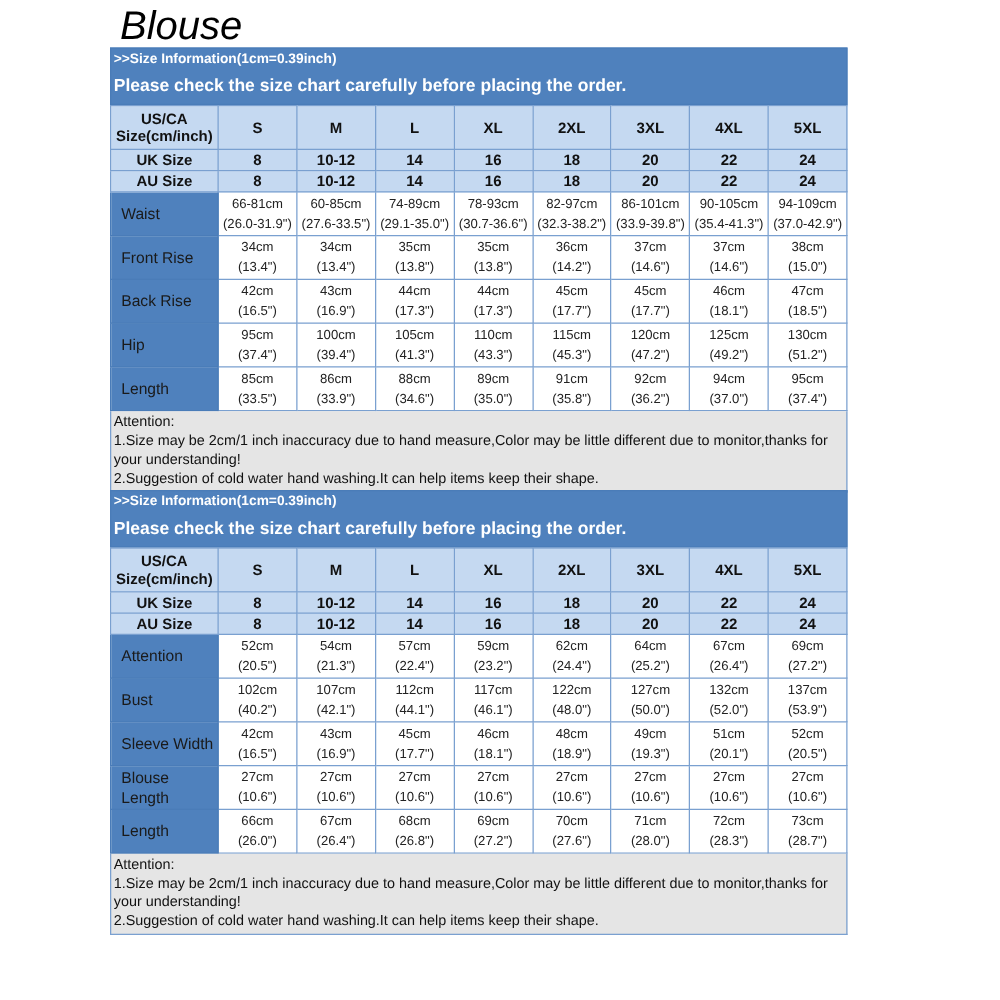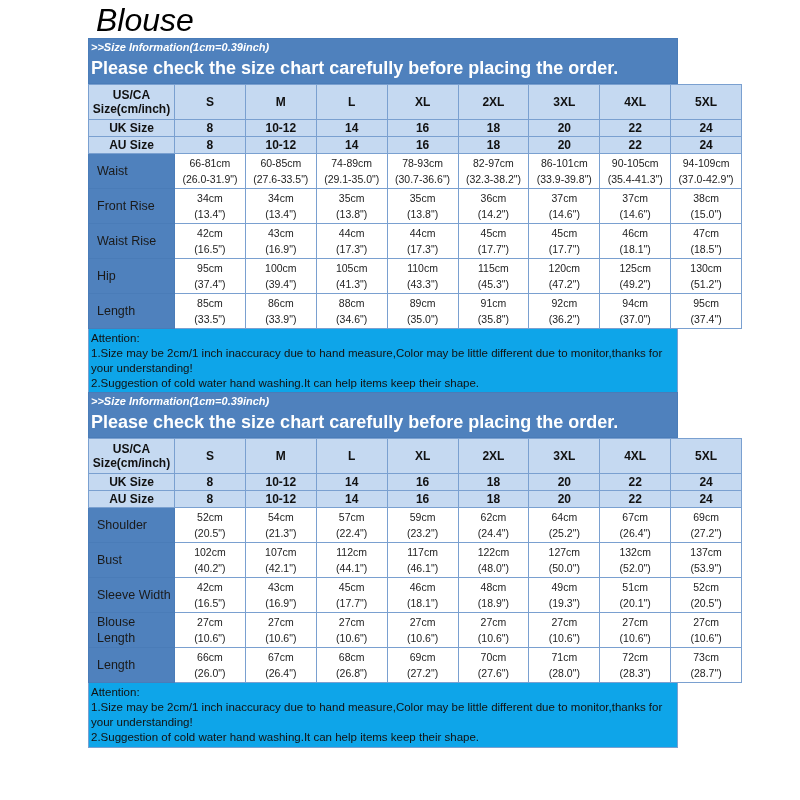--- a/index.html
+++ b/index.html
@@ -1,28 +1,28 @@
 <!DOCTYPE html>
 <html><head>
 <meta charset="utf-8">
 <style>
   html, body { margin: 0; padding: 0; background: #ffffff; }
   body { width: 800px; height: 800px; position: relative; overflow: hidden; font-family: "Liberation Sans", sans-serif; color: #111; }
   .section { position: absolute; left: 88px; width: 590px; }
   .sec-title { font-family: "Liberation Sans", sans-serif; font-style: italic; font-size: 32px; line-height: 36px; color: #000; padding-left: 8px; height: 36px; }
   .banner { background: #4f81bd; color: #fff; border: 1px solid #4a7cb8; }
-  .banner .info { font-size: 11px; font-weight: bold; height: 16px; line-height: 16px; padding-left: 2px; font-style: italic; }
-  .banner .check { font-size: 18px; font-weight: bold; height: 28px; line-height: 26px; padding-left: 2px; }
-  table { border-collapse: collapse; width: 654px; table-layout: fixed; }
+  .banner .info { font-size: 11px; font-weight: bold; height: 16px; line-height: 16px; padding-left: 2px; }
+  .banner .check { font-size: 14px; font-weight: bold; height: 28px; line-height: 26px; padding-left: 2px; }
+  table { border-collapse: collapse; width: 590px; table-layout: fixed; }
   td { border: 1px solid #7aa0d0; text-align: center; padding: 0; font-size: 10.5px; line-height: 16px; }
   td.hdr { background: #c5d9f1; font-weight: bold; font-size: 12px; color: #111; }
   td.hdr-first { background: #c5d9f1; font-weight: bold; font-size: 12px; color: #111; line-height: 14px; }
   td.rowlabel { background: #4f81bd; color: #1a1a1a; font-size: 12.5px; text-align: left; padding-left: 8px; border-color: #4a7cb8; }
   td.val { background: #fff; color: #222; }
-  .note { border: 1px solid #7aa0d0; border-top: none; font-size: 11.5px; line-height: 15px; padding: 2px 2px 2px 2px; color: #111; background: #0ea5e9; }
+  .note { border: 1px solid #7aa0d0; border-top: none; font-size: 11.5px; line-height: 15px; padding: 2px 2px 2px 2px; color: #111; background: #e5e5e5; }
   col.c0 { width: 86px; }
   .blouse { top: 2px; }
   .pants { top: 392px; }
   .row-hdr1 td { height: 34px; }
   .row-hdr2 td { height: 16px; text-align: center; }
   .row-data td { height: 34px; }
 </style>
 </head>
 <body>
 
@@ -94,21 +94,21 @@
           <td class="val"><span>34cm</span><br><span>(13.4")</span></td>
           <td class="val"><span>34cm</span><br><span>(13.4")</span></td>
           <td class="val"><span>35cm</span><br><span>(13.8")</span></td>
           <td class="val"><span>35cm</span><br><span>(13.8")</span></td>
           <td class="val"><span>36cm</span><br><span>(14.2")</span></td>
           <td class="val"><span>37cm</span><br><span>(14.6")</span></td>
           <td class="val"><span>37cm</span><br><span>(14.6")</span></td>
           <td class="val"><span>38cm</span><br><span>(15.0")</span></td>
         </tr>
         <tr class="row-data">
-          <td class="rowlabel">Waist Rise</td>
+          <td class="rowlabel">Back Rise</td>
           <td class="val"><span>42cm</span><br><span>(16.5")</span></td>
           <td class="val"><span>43cm</span><br><span>(16.9")</span></td>
           <td class="val"><span>44cm</span><br><span>(17.3")</span></td>
           <td class="val"><span>44cm</span><br><span>(17.3")</span></td>
           <td class="val"><span>45cm</span><br><span>(17.7")</span></td>
           <td class="val"><span>45cm</span><br><span>(17.7")</span></td>
           <td class="val"><span>46cm</span><br><span>(18.1")</span></td>
           <td class="val"><span>47cm</span><br><span>(18.5")</span></td>
         </tr>
         <tr class="row-data">
@@ -186,21 +186,21 @@
           <td class="hdr">8</td>
           <td class="hdr">10-12</td>
           <td class="hdr">14</td>
           <td class="hdr">16</td>
           <td class="hdr">18</td>
           <td class="hdr">20</td>
           <td class="hdr">22</td>
           <td class="hdr">24</td>
         </tr>
         <tr class="row-data">
-          <td class="rowlabel">Shoulder</td>
+          <td class="rowlabel">Attention</td>
           <td class="val"><span>52cm</span><br><span>(20.5")</span></td>
           <td class="val"><span>54cm</span><br><span>(21.3")</span></td>
           <td class="val"><span>57cm</span><br><span>(22.4")</span></td>
           <td class="val"><span>59cm</span><br><span>(23.2")</span></td>
           <td class="val"><span>62cm</span><br><span>(24.4")</span></td>
           <td class="val"><span>64cm</span><br><span>(25.2")</span></td>
           <td class="val"><span>67cm</span><br><span>(26.4")</span></td>
           <td class="val"><span>69cm</span><br><span>(27.2")</span></td>
         </tr>
         <tr class="row-data">

